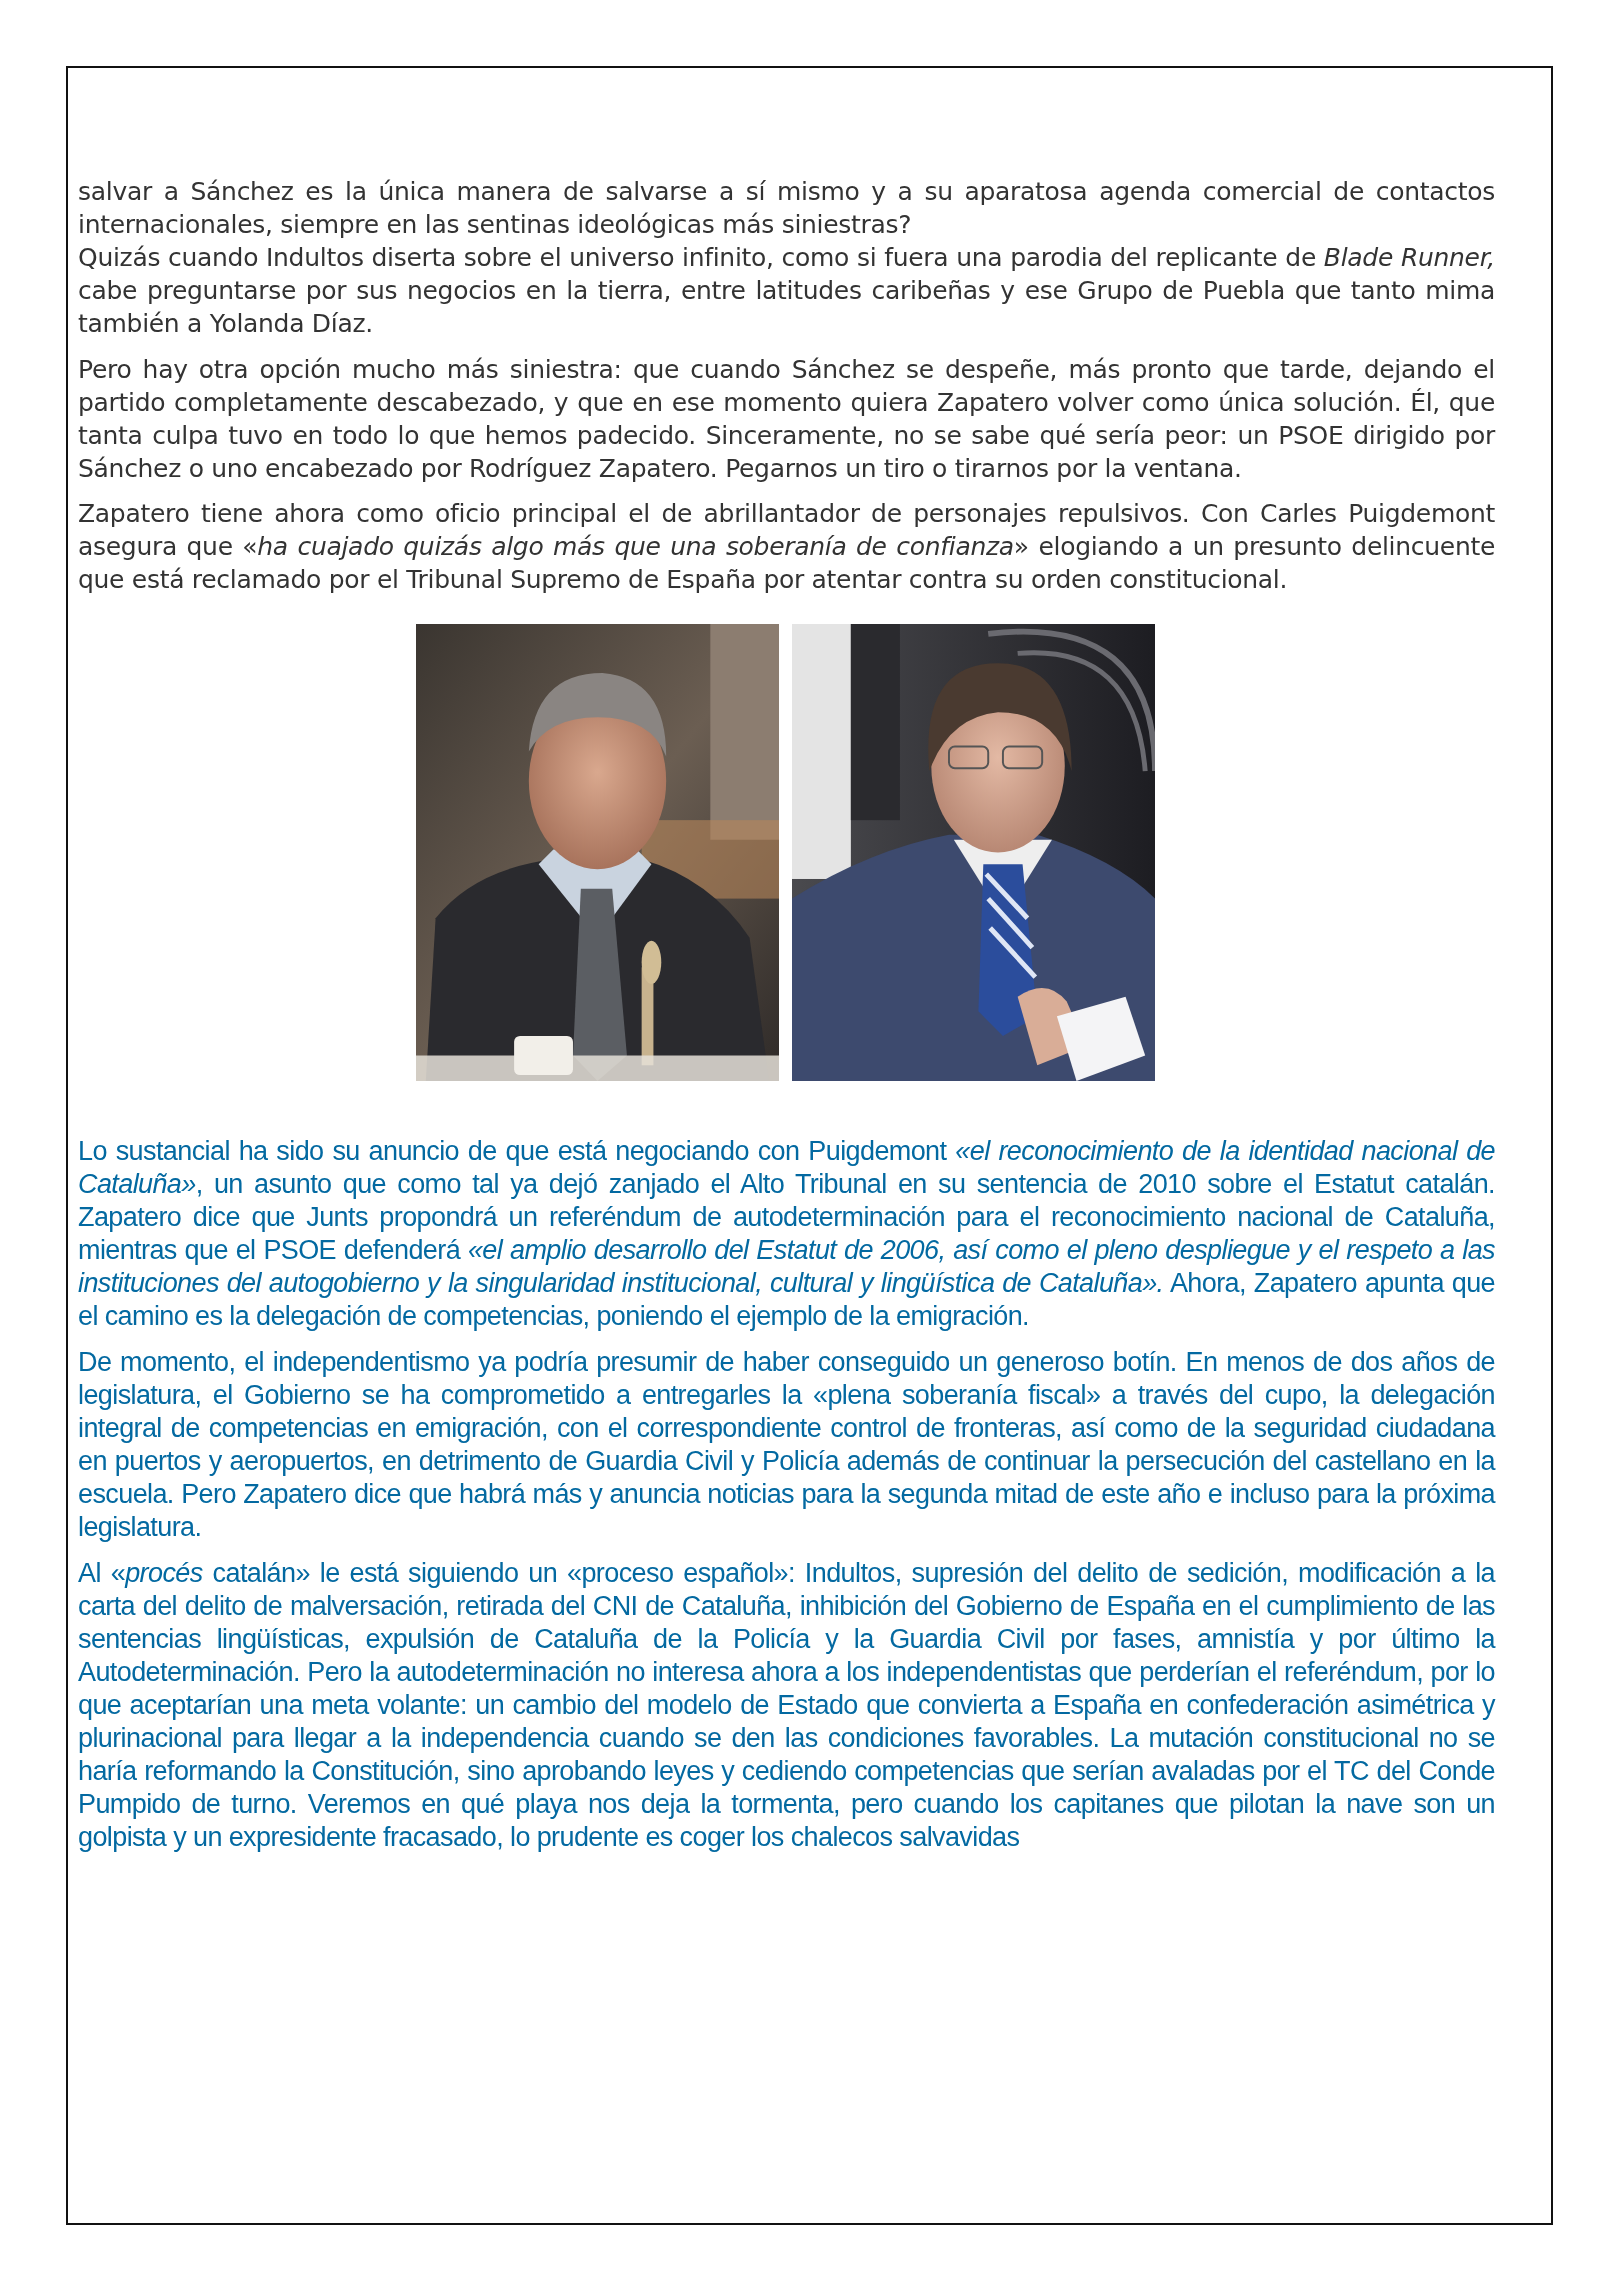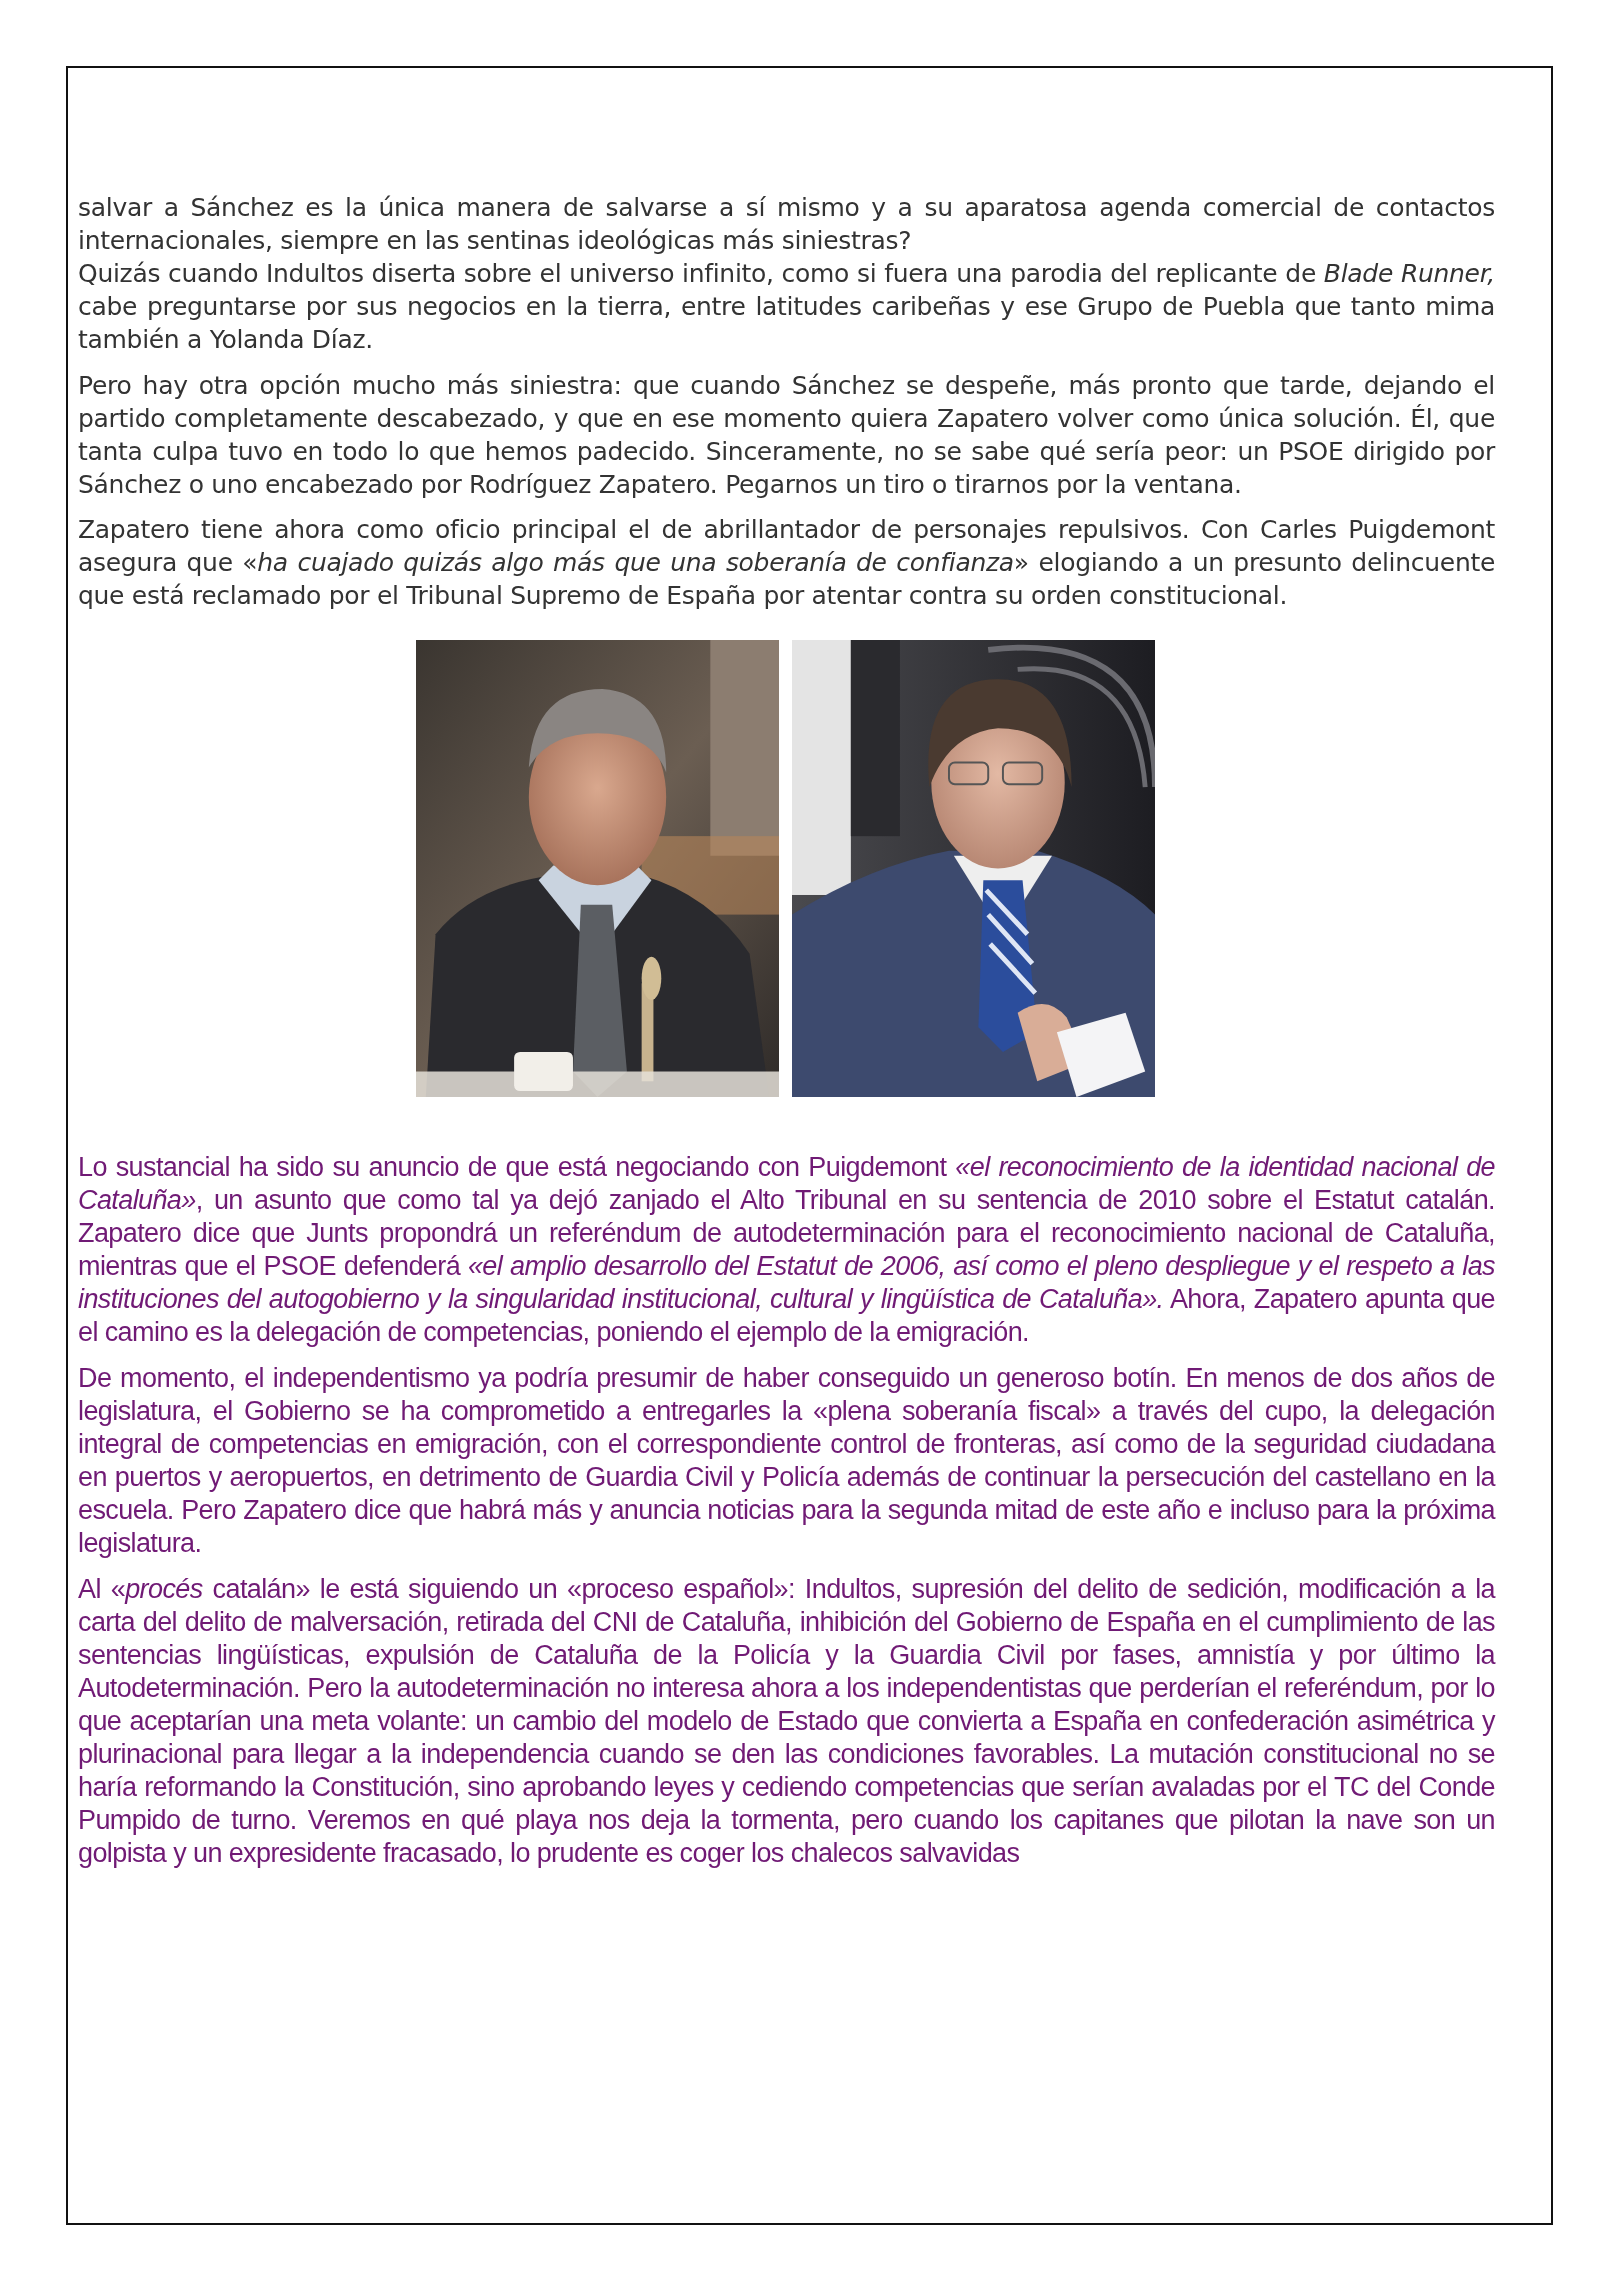--- a/index.html
+++ b/index.html
@@ -2,30 +2,30 @@
 <html><head>
 <meta charset="utf-8">
 <style>
   html, body { margin: 0; padding: 0; background: #ffffff; }
   body { width: 1621px; height: 2293px; position: relative; overflow: hidden; }
   .frame {
     position: absolute; left: 66px; top: 66px; width: 1487px; height: 2159px;
     border: 2.9px solid #111; box-sizing: border-box;
   }
   .content {
-    position: absolute; left: 78px; top: 191px; width: 1417px;
+    position: absolute; left: 78px; top: 175px; width: 1417px;
   }
   p { margin: 0 0 12.7px 0; text-align: justify; }
   .grey {
     font-family: "DejaVu Sans", sans-serif; color: #333333;
     font-size: 25px; line-height: 33px; letter-spacing: -0.3px;
   }
   .grey.tight { margin-bottom: 0; }
   .black {
-    font-family: "Liberation Sans", sans-serif; color: #701a75;
+    font-family: "Liberation Sans", sans-serif; color: #0369a1;
     font-size: 27px; line-height: 33px; letter-spacing: -0.6px;
     transform-origin: left top;
   }
   em { font-style: italic; }
   .photos {
     position: relative; height: 490px; margin: 27.4px 0 21.6px 0;
   }
   .photo {
     position: absolute; top: 0; width: 363px; height: 457px; overflow: hidden;
   }

